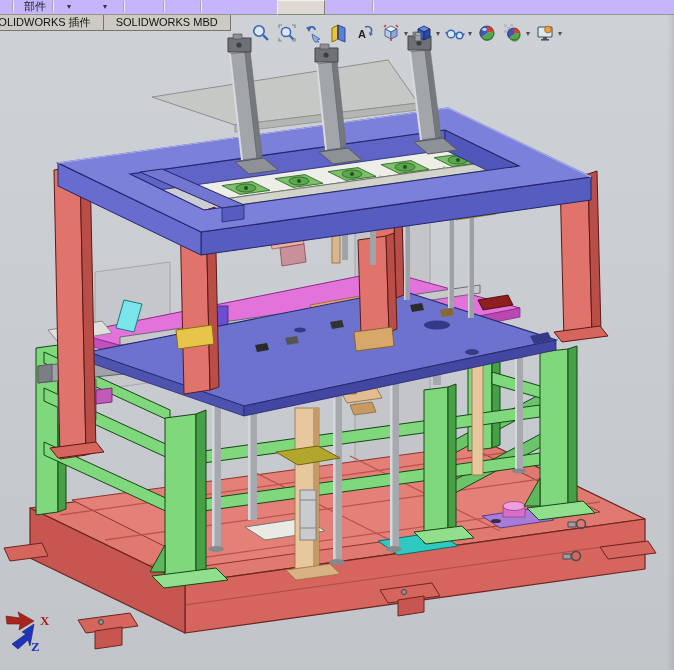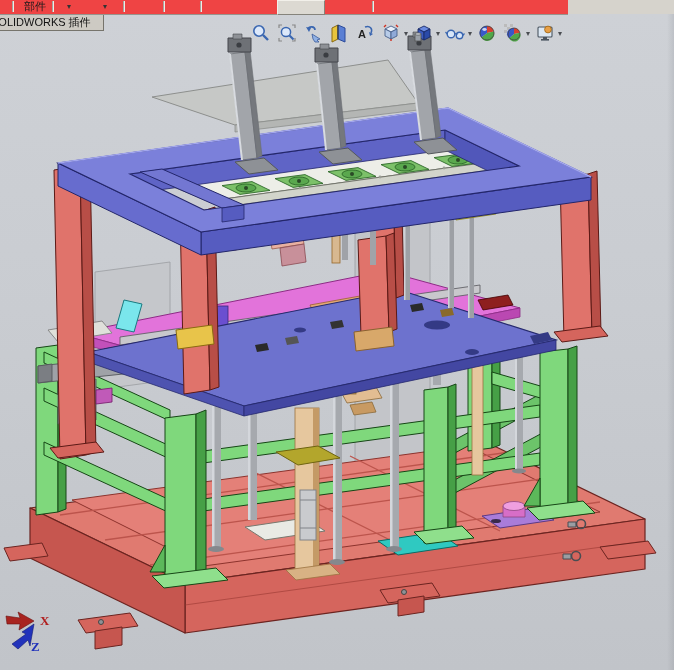--- a/index.html
+++ b/index.html
@@ -1,18 +1,18 @@
 <!DOCTYPE html>
 <html><head>
 <meta charset="utf-8">
 <style>
   html,body{margin:0;padding:0;width:674px;height:670px;overflow:hidden;
     font-family:"Liberation Sans",sans-serif;background:#d6d3cc;position:relative}
   
-  .menubar{position:absolute;top:0;left:0;width:568px;height:14px;background:#ef4444;
+  .menubar{position:absolute;top:0;left:0;width:674px;height:14px;background:#c4b5fd;
     border-bottom:1px solid #97948e;z-index:30}
   .m-sep{position:absolute;top:1px;width:0;height:11px;border-left:1px solid #a8a59f;border-right:1px solid #efede8}
   .menu-label{position:absolute;top:0;font-size:11px;line-height:13px;color:#1a1a1a;cursor:default}
   .dd-arrow{position:absolute;top:1px;font-size:8px;color:#333;line-height:11px}
   .blank-btn{position:absolute;left:277px;top:0;width:46px;height:13px;background:#dcd9d2;
     border:1px solid;border-color:#f2f0ea #85837b #85837b #f2f0ea}
   
   .tabs{position:absolute;top:14px;left:-22px;height:17px;display:flex;z-index:25}
   .tab{height:15px;padding:0 12px;font-size:11px;line-height:15px;color:#111;background:#cdcac3;
     border:1px solid #76746c;margin-right:-1px;white-space:nowrap;cursor:default}
@@ -38,20 +38,21 @@
   <span class="dd-arrow" style="left:103px">▾</span>
   <span class="m-sep" style="left:123px"></span>
   <span class="m-sep" style="left:163px"></span>
   <span class="m-sep" style="left:200px"></span>
   <span class="blank-btn"></span>
   <span class="m-sep" style="left:372px"></span>
 </div>
 
 <div class="tabs">
   <div class="tab">SOLIDWORKS 插件</div>
+  <div class="tab">SOLIDWORKS MBD</div>
 </div>
 
 <div class="viewport">
 
   <div class="hud">
     <div class="hud-btn">
       <svg width="20" height="20">
           <circle cx="8" cy="8" r="5.2" fill="#dce8fa" stroke="#3a66b0" stroke-width="1.6"></circle>
           <line x1="12" y1="12" x2="17" y2="17" stroke="#3a66b0" stroke-width="2.4"></line>
         </svg>

